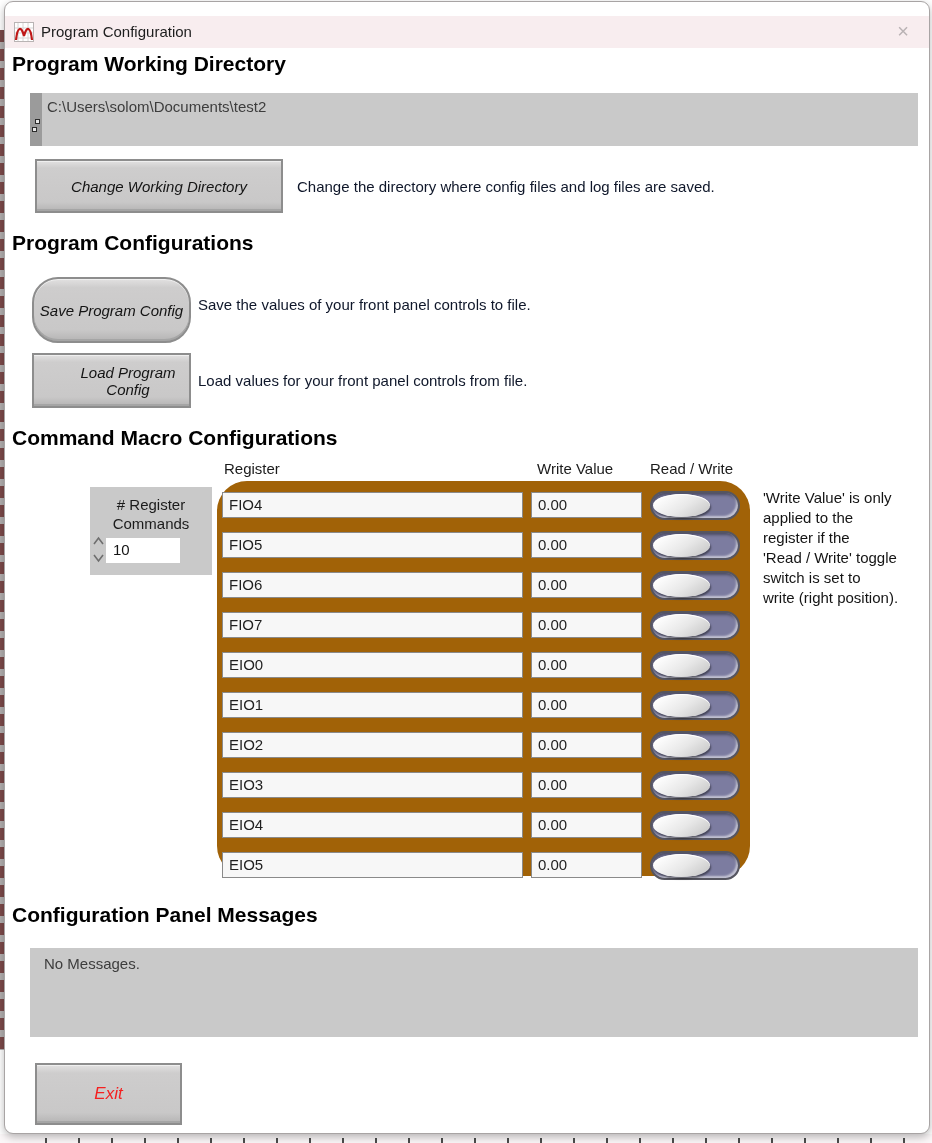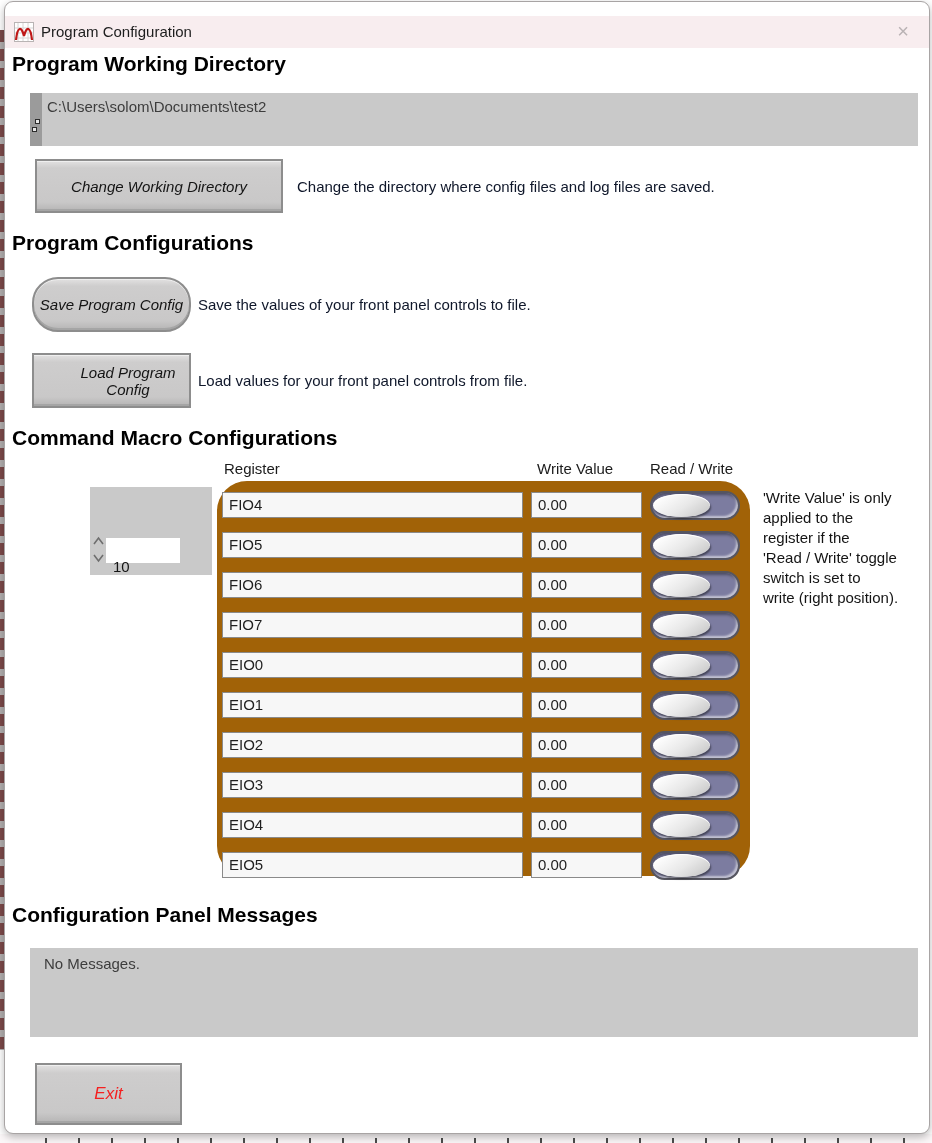--- a/index.html
+++ b/index.html
@@ -54,21 +54,21 @@
     background:#7c7ca0; border:2px solid #565660; cursor:pointer;
     box-shadow:inset 1px 2px 3px rgba(0,0,0,.38), inset -2px -2px 2px rgba(255,255,255,.55); }
   .toggle .knob { position:absolute; left:1px; top:1px; width:57px; height:23px; border-radius:50%;
     background:linear-gradient(145deg,#ffffff 12%,#e8e8e8 55%,#c2c2c2 100%);
     box-shadow:1px 2px 2px rgba(0,0,0,.45), inset 0 1px 0 #fff; }
 
   .num-box { position:absolute; left:85px; top:485px; width:122px; height:88px; background:#c9c9c9;
     font-size:15px; color:#1b1b1b; text-align:center; }
   .num-label { padding-top:8px; line-height:19px; }
   .num-field { position:absolute; left:16px; top:51px; width:74px; height:25px; background:#ffffff;
-    font-size:15px; color:#141414; text-align:left; padding:20px 0 0 7px; cursor:text; }
+    font-size:15px; color:#141414; text-align:left; padding:3px 0 0 7px; cursor:text; }
   .spinner { position:absolute; left:2px; top:48px; width:13px; height:32px; }
   .spin-btn { position:absolute; left:0; width:13px; height:15px; cursor:pointer; }
   .spin-btn svg { display:block; }
   .spin-up { top:0; } .spin-down { top:16px; }
 
   .help-text { position:absolute; left:758px; top:486px; width:170px; font-size:15px; line-height:20px;
     color:#141414; white-space:pre-line; }
 
   .msg-field { left:25px; top:946px; width:888px; height:89px; padding:7px 12px 0 14px; }
 
@@ -104,33 +104,34 @@
       </div>
     </div>
     <div class="path-text">C:\Users\solom\Documents\test2</div>
   </div>
 
   <div class="lv-button" style="left:30px; top:157px; width:248px; height:54px;">Change Working Directory</div>
   <div class="caption" style="left:292px; top:157px; height:54px;">Change the directory where config files and log files are saved.</div>
 
   <div class="h-section" style="left:7px; top:229px;">Program Configurations</div>
 
-  <div class="lv-button" style="left:27px; top:275px; width:159px; height:55px;border-radius:26px;">Save Program Config</div>
+  <div class="lv-button" style="left:27px; top:275px; width:159px; height:66px;border-radius:26px;">Save Program Config</div>
   <div class="caption" style="left:193px; top:275px; height:55px;">Save the values of your front panel controls to file.</div>
 
   <div class="lv-button" style="left:27px; top:351px; width:159px; height:55px;padding-left:33px;">Load Program Config</div>
   <div class="caption" style="left:193px; top:351px; height:55px;">Load values for your front panel controls from file.</div>
 
   <div class="h-section" style="left:7px; top:424px;">Command Macro Configurations</div>
 
   <div class="col-label" style="left:219px;">Register</div>
   <div class="col-label" style="left:532px;">Write Value</div>
   <div class="col-label" style="left:645px;">Read / Write</div>
 
   <div class="num-box">
+    <div class="num-label"># Register Commands</div>
     <div class="spinner">
       <div class="spin-btn spin-up">
         <svg width="13" height="14" viewBox="0 0 13 14">
             <polyline points="2,9 6.5,3 11,9" fill="none" stroke="#6e6e6e" stroke-width="1.6"></polyline>
           </svg>
       </div>
       <div class="spin-btn spin-down">
         <svg width="13" height="14" viewBox="0 0 13 14">
             <polyline points="2,4 6.5,10 11,4" fill="none" stroke="#6e6e6e" stroke-width="1.6"></polyline>
           </svg>

